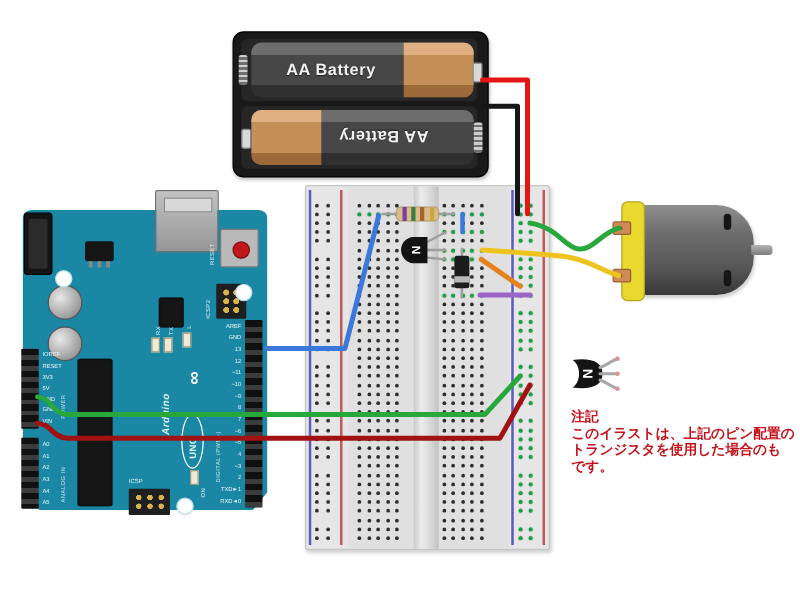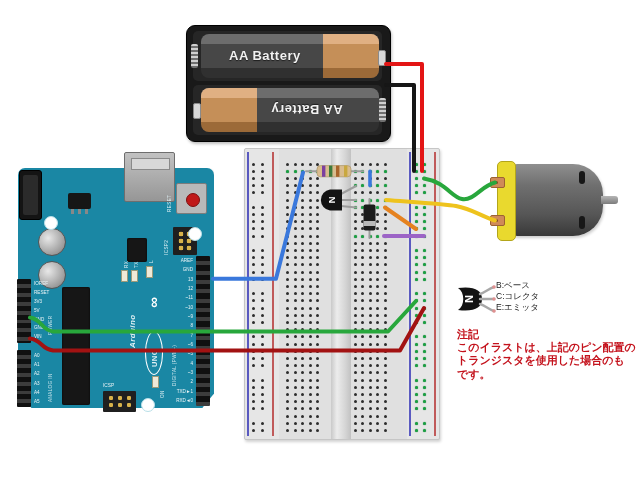--- a/index.html
+++ b/index.html
@@ -764,25 +764,20 @@
   <svg class="abs" width="50" height="34" viewBox="0 0 50 34" style="left:450px;top:282px;">
     <path d="M8 28 C15 24 15 10 8 6 C24 4 32 8 32 17 C32 26 24 30 8 28 Z" fill="#141414"></path>
     <path d="M30 12 C36 10 38 7 44 5" stroke="#a8a8a8" stroke-width="2.4" fill="none" stroke-linecap="round"></path>
     <path d="M30 17 L44 17" stroke="#a8a8a8" stroke-width="2.4" fill="none" stroke-linecap="round"></path>
     <path d="M30 22 C36 24 38 27 44 29" stroke="#a8a8a8" stroke-width="2.4" fill="none" stroke-linecap="round"></path>
     <circle cx="44" cy="5" r="1.8" fill="#e09090"></circle>
     <circle cx="44" cy="17" r="1.8" fill="#e09090"></circle>
     <circle cx="44" cy="29" r="1.8" fill="#e09090"></circle>
     <text x="19" y="17" transform="rotate(90 19 17)" fill="#fff" font-size="11" font-weight="bold" text-anchor="middle" dominant-baseline="central" font-family="Liberation Sans, sans-serif">N</text>
   </svg>
-  <div class="abs" id="anno-labels">
-      <div>B:ベース</div>
-      <div>C:コレクタ</div>
-      <div>E:エミッタ</div>
-    </div>
 
   <div class="abs" id="note">
     <div>注記</div>
     <div>このイラストは、上記のピン配置の</div>
     <div>トランジスタを使用した場合のも</div>
     <div>です。</div>
   </div>
 
 </div>
 

